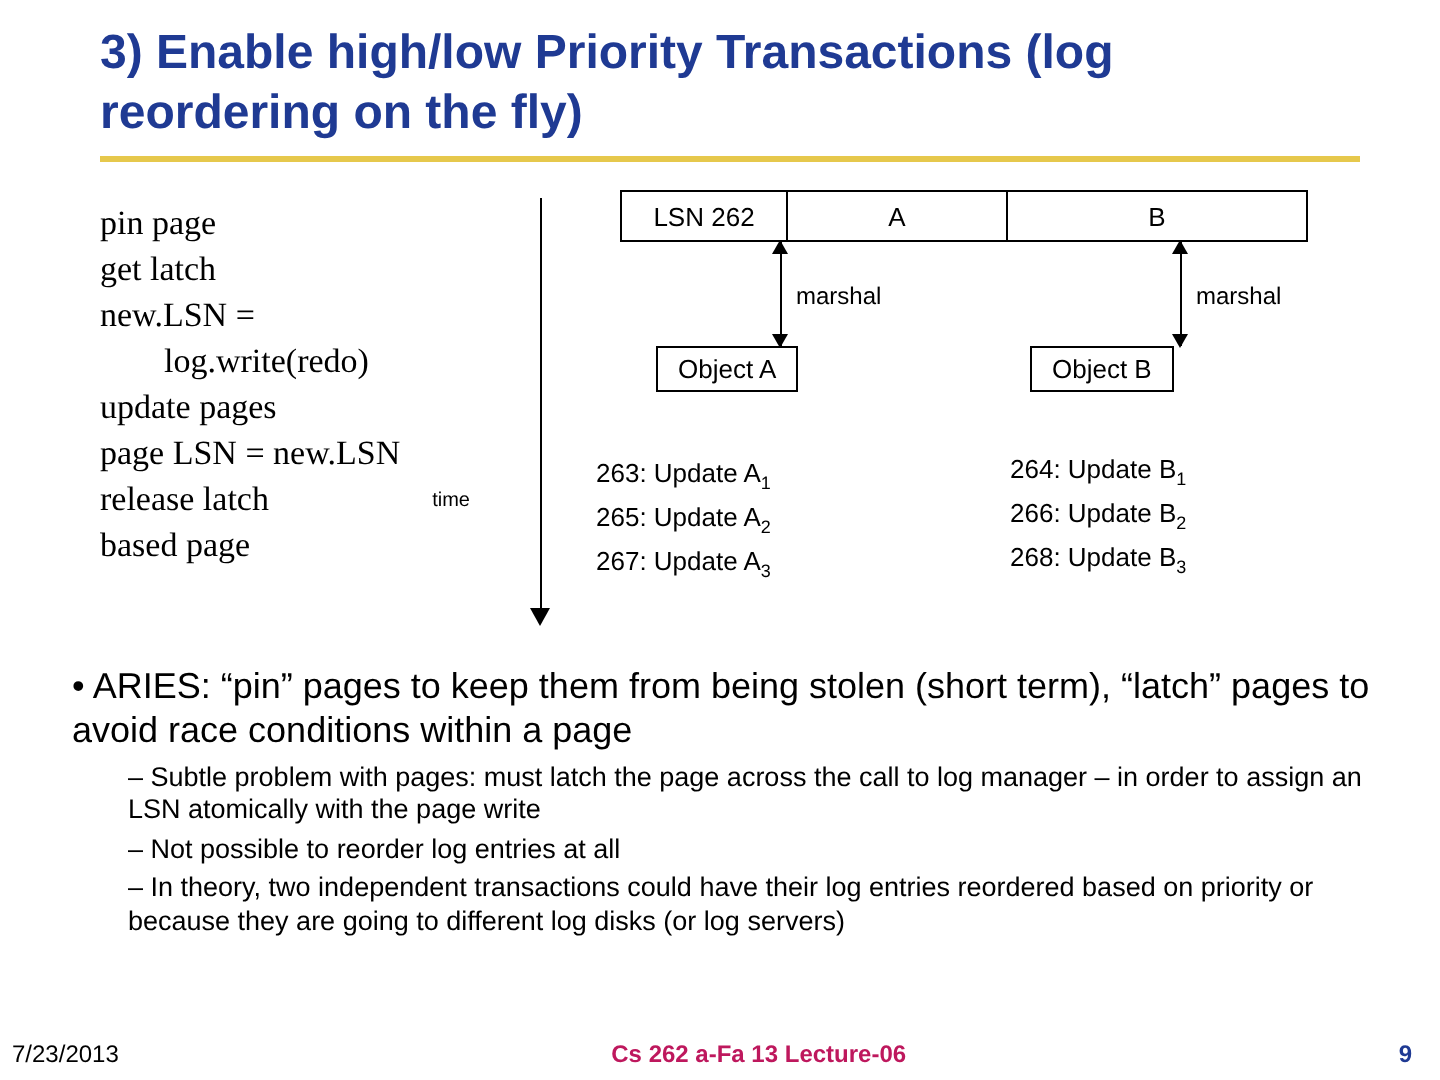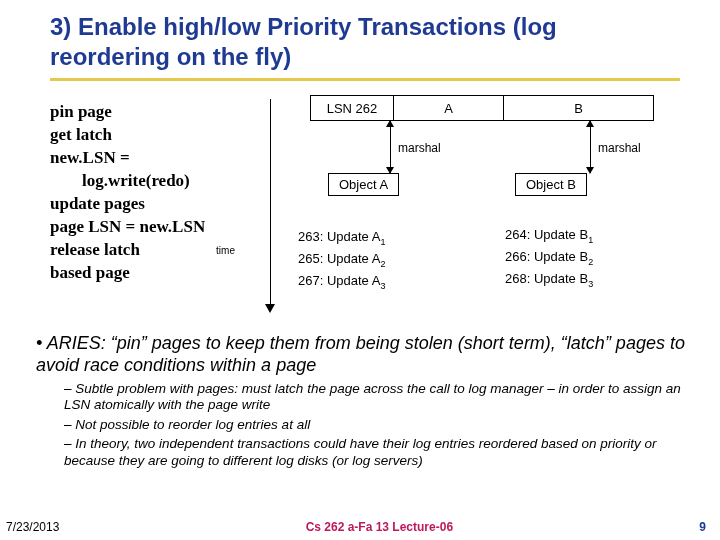--- a/index.html
+++ b/index.html
@@ -29,21 +29,20 @@
     height: 230px;
   }
   .code-block {
     position: absolute;
     left: 0;
     top: 6px;
     font-family: "Times New Roman", serif;
     font-size: 17px;
     line-height: 1.35;
     color: #000;
-    font-weight: bold;
   }
   .code-block .indent { padding-left: 32px; display: inline-block; }
   .time-arrow {
     position: absolute;
     left: 215px;
     top: 4px;
     display: flex;
     flex-direction: column;
     align-items: center;
     height: 214px;
@@ -135,21 +134,21 @@
   .updatesB { left: 455px; top: 130px; }
   
   .body-text {
     margin: 6px 30px 0 36px;
     font-size: 18px;
     font-family: Arial, sans-serif;
     line-height: 1.22;
   }
   .body-text ul { list-style: none; }
   .body-text > ul > li::before { content: "• "; }
-  .body-text > ul > li { margin-bottom: 20px; font-style: italic; }
+  .body-text > ul > li { margin-bottom: 20px; }
   .sub-list { margin: 4px 0 0 28px; font-size: 13.5px; line-height: 1.22; }
   .sub-list li::before { content: "– "; }
   .sub-list li { margin-bottom: 3px; }
   
   .footer {
     position: absolute;
     left: 0; right: 0; bottom: 6px;
     display: flex;
     justify-content: space-between;
     align-items: flex-end;

